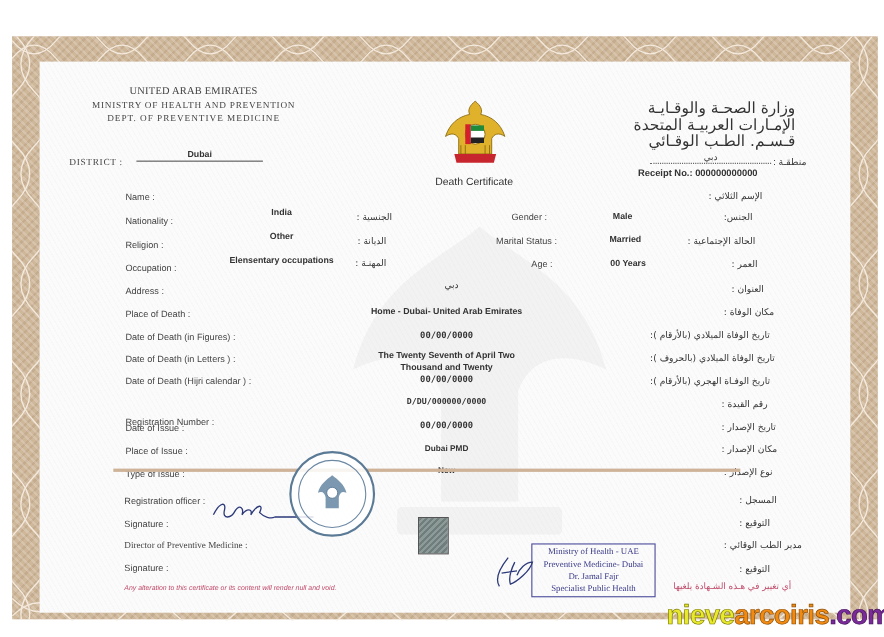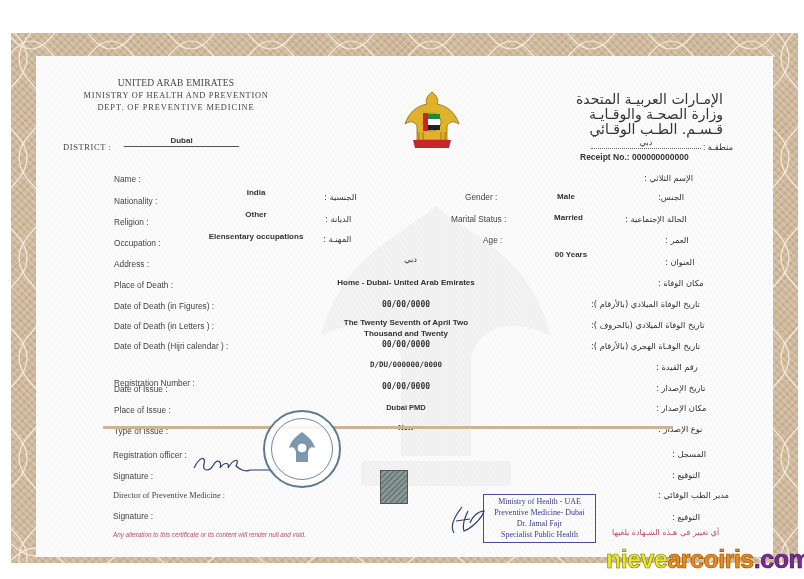--- a/index.html
+++ b/index.html
@@ -117,24 +117,25 @@
 
     <svg class="emblem" viewBox="0 0 58 64">
       <path d="M29 2 C 24 6, 22 10, 24 14 C 14 16, 6 22, 2 34 C 8 30, 12 32, 14 36 L 14 50 L 44 50 L 44 36 C 46 32, 50 30, 56 34 C 52 22, 44 16, 34 14 C 36 10, 34 6, 29 2 Z" fill="#e0b12a" stroke="#8a6a10" stroke-width="0.8"></path>
       <circle cx="29" cy="32" r="9" fill="#fff" stroke="#8a6a10" stroke-width="0.8"></circle>
       <rect x="20" y="23" width="5" height="18" fill="#d3202a"></rect>
       <rect x="25" y="24" width="12" height="5" fill="#1f8a3a"></rect>
       <rect x="25" y="35" width="12" height="5" fill="#222"></rect>
       <path d="M10 50 L 48 50 L 46 58 L 12 58 Z" fill="#c8262e"></path>
       <path d="M16 42 L 16 50 M20 42 L 20 50 M38 42 L 38 50 M42 42 L 42 50" stroke="#8a6a10" stroke-width="0.8"></path>
     </svg>
+    <div class="doc-title">Death Certificate</div>
 
     <div class="hdr-right">
+      <div>وزارة الصحـة والوقـايـة</div>
       <div>الإمـارات العربيـة المتحدة</div>
-      <div>وزارة الصحـة والوقـايـة</div>
       <div>قـسـم. الطـب الوقـائي</div>
     </div>
     <div class="area-val" style="left:555px;top:82px;">دبي</div>
     <div class="area-label" style="left:667px;top:86px;">منطقـة :</div>
     <div class="receipt" style="left:544px;top:96px;">
       <span>Receipt No.:</span>
       <span>000000000000</span>
     </div>
 
     <div class="lbl" style="left:78px;top:118px;">Name :</div>
@@ -151,21 +152,21 @@
     <div class="val" style="left:180px;top:154px;width:80px;">Other</div>
     <div class="ar" style="left:289px;top:158px;">الديانة :</div>
     <div class="lbl" style="left:415px;top:158px;">Marital Status :</div>
     <div class="val" style="left:505px;top:157px;width:55px;">Married</div>
     <div class="ar" style="left:589px;top:158px;">الحالة الإجتماعية :</div>
 
     <div class="lbl" style="left:78px;top:182px;">Occupation :</div>
     <div class="val" style="left:160px;top:176px;width:120px;">Elensentary occupations</div>
     <div class="ar" style="left:287px;top:178px;">المهنـة :</div>
     <div class="lbl" style="left:447px;top:179px;">Age :</div>
-    <div class="val" style="left:505px;top:194px;width:60px;">00 Years</div>
+    <div class="val" style="left:505px;top:179px;width:60px;">00 Years</div>
     <div class="ar" style="left:629px;top:179px;">العمر :</div>
 
     <div class="lbl" style="left:78px;top:203px;">Address :</div>
     <div class="ar" style="left:368px;top:198px;">دبي</div>
     <div class="ar" style="left:629px;top:201px;">العنوان :</div>
 
     <div class="lbl" style="left:78px;top:224px;">Place of Death :</div>
     <div class="val" style="left:270px;top:222px;width:200px;">Home - Dubai- United Arab Emirates</div>
     <div class="ar" style="left:622px;top:222px;">مكان الوفاة :</div>
 

